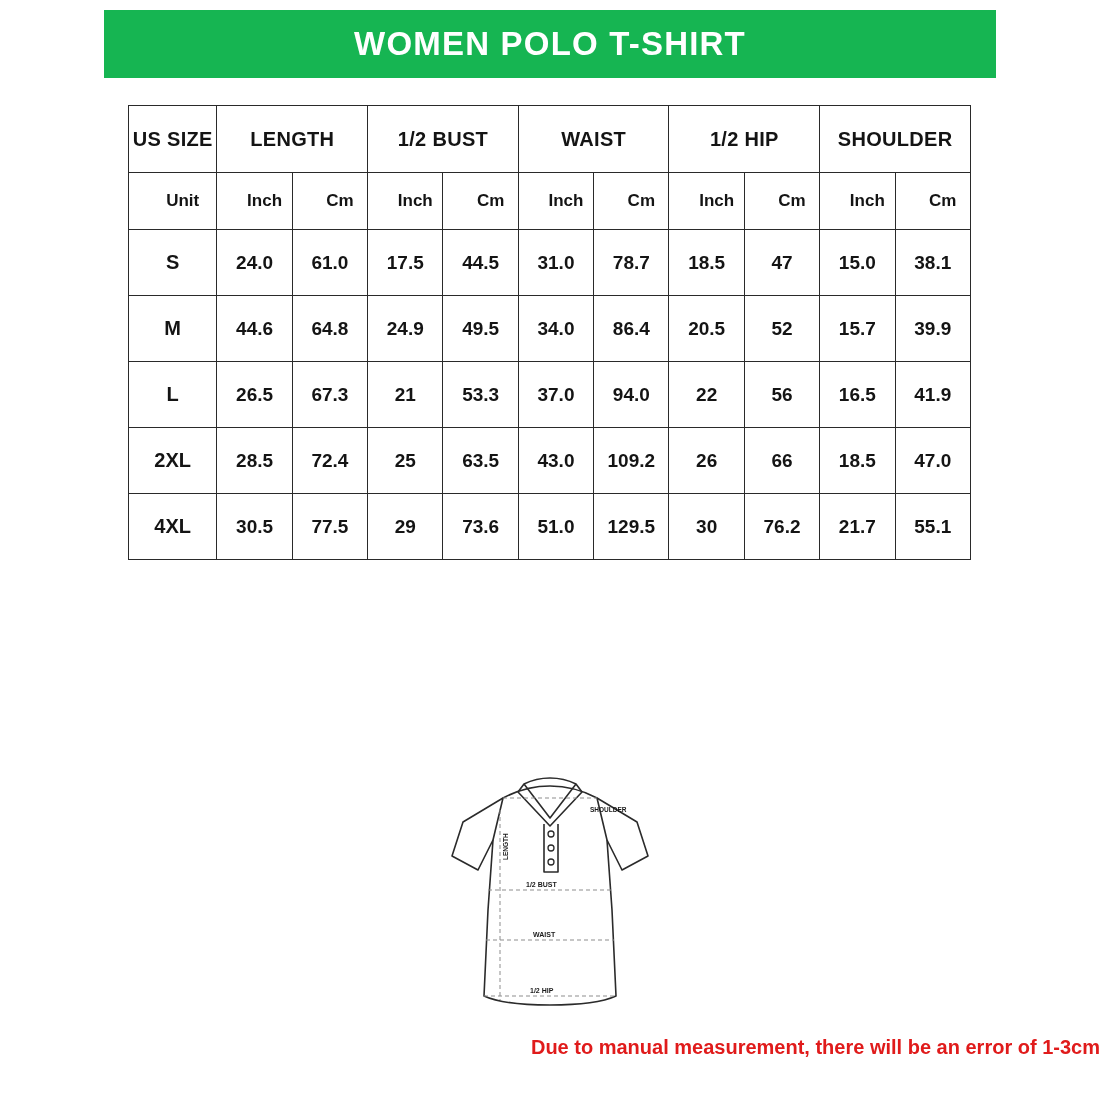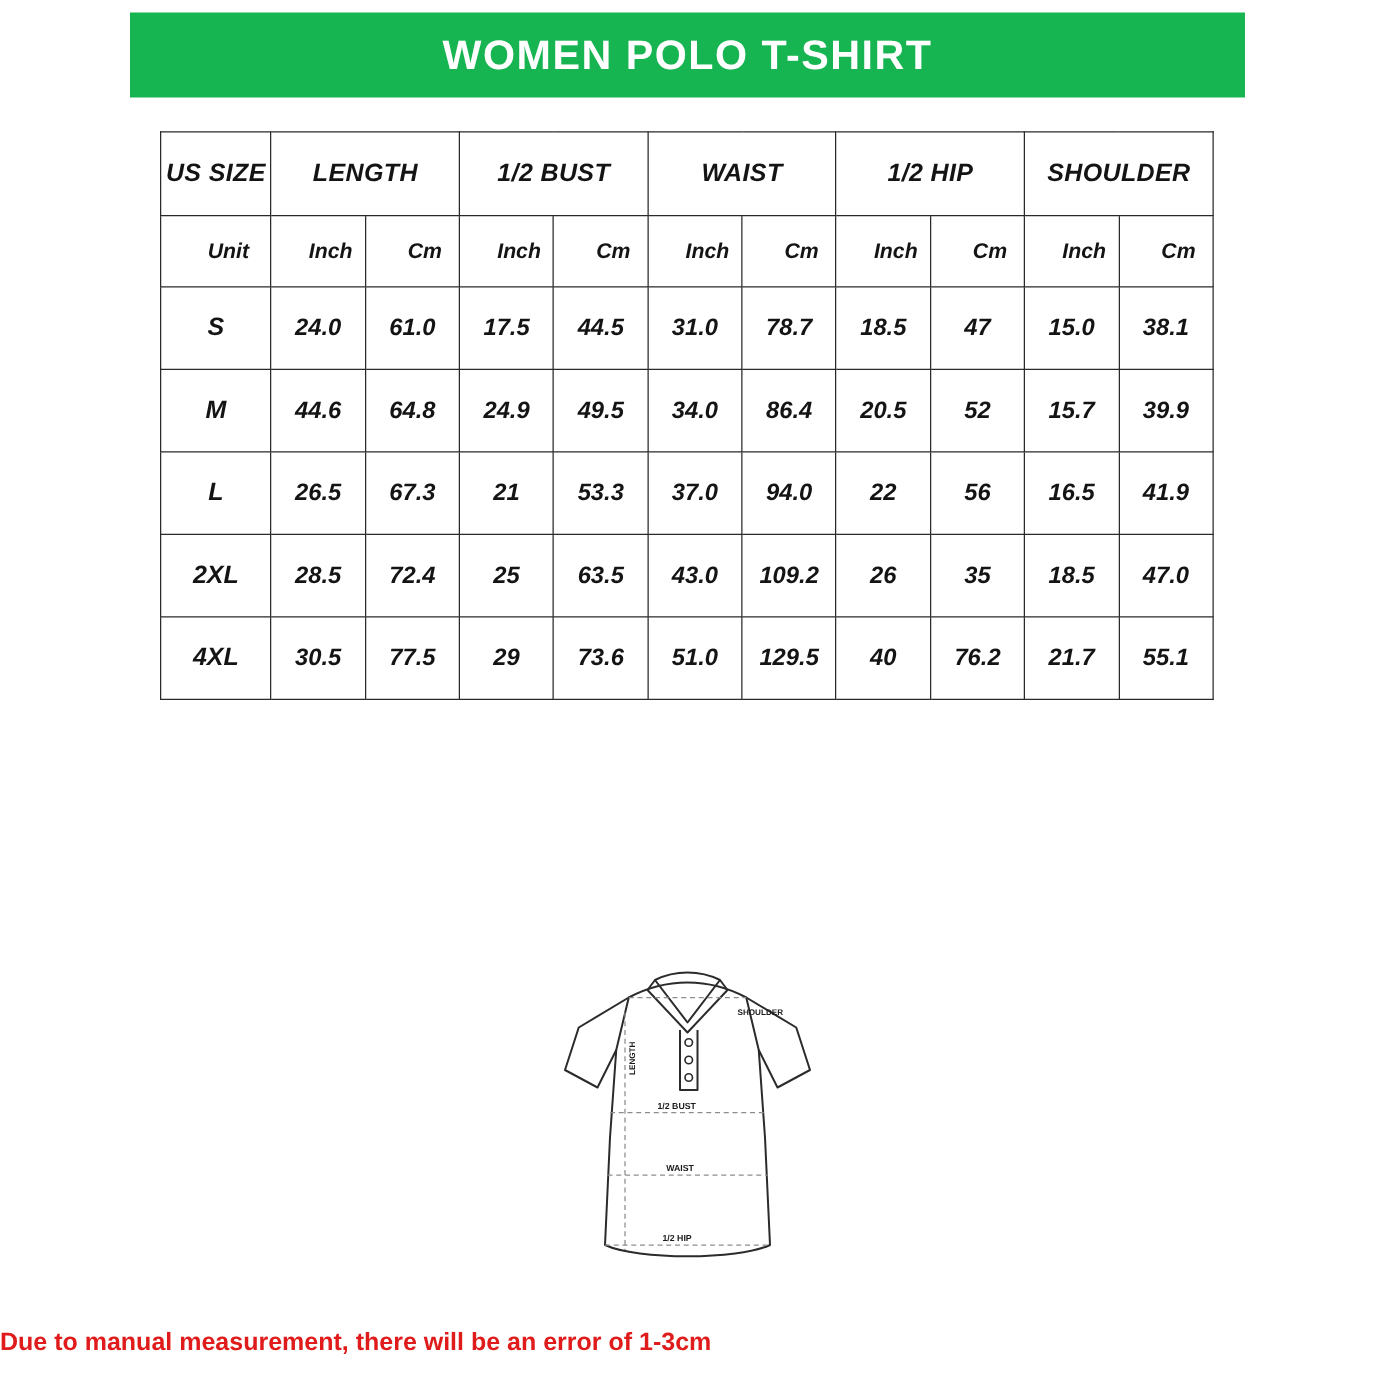--- a/index.html
+++ b/index.html
@@ -41,21 +41,20 @@
     letter-spacing: 1.2px;
     text-align: center;
   }
 
   
   .table-wrap {
     position: absolute;
     left: 128px;
     top: 105px;
     width: 918px;
-    font-style: italic;
   }
   table.size-table {
     border-collapse: collapse;
     width: 843px;
     table-layout: fixed;
   }
   table.size-table td, table.size-table th {
     border: 1px solid #2a2a2a;
     text-align: center;
     vertical-align: middle;
@@ -98,25 +97,24 @@
     height: 268px;
   }
   .diagram svg { display: block; }
 
   
   .note {
     position: absolute;
     left: 0;
     top: 1036px;
     width: 1100px;
-    text-align: left;
+    text-align: right;
     color: #e01b1b;
     font-size: 20px;
     font-weight: bold;
-    margin-top: 27px;
   }
 </style>
 </head>
 <body>
 
 <div class="page">
 
   <div class="banner">
     <div class="banner-title">WOMEN POLO T-SHIRT</div>
   </div>
@@ -206,35 +204,35 @@
 
         <tr class="data-row">
           <td class="size-cell">2XL</td>
           <td>28.5</td>
           <td>72.4</td>
           <td>25</td>
           <td>63.5</td>
           <td>43.0</td>
           <td>109.2</td>
           <td>26</td>
-          <td>35</td>
+          <td>66</td>
           <td>18.5</td>
           <td>47.0</td>
         </tr>
 
 
         <tr class="data-row">
           <td class="size-cell">4XL</td>
           <td>30.5</td>
           <td>77.5</td>
           <td>29</td>
           <td>73.6</td>
           <td>51.0</td>
           <td>129.5</td>
-          <td>40</td>
+          <td>30</td>
           <td>76.2</td>
           <td>21.7</td>
           <td>55.1</td>
         </tr>
 
       </tbody>
     </table>
   </div>
 
   <div class="diagram">

